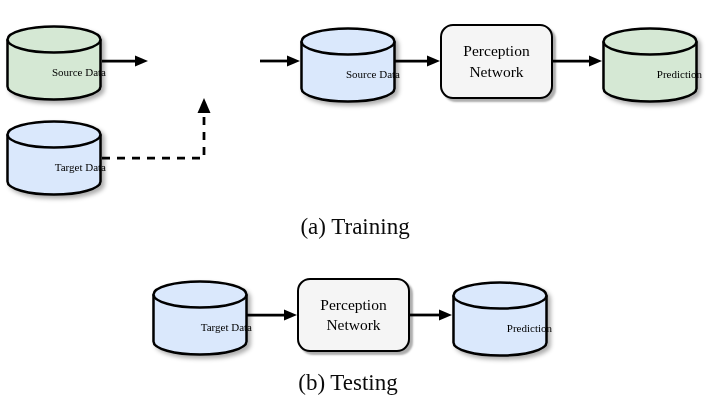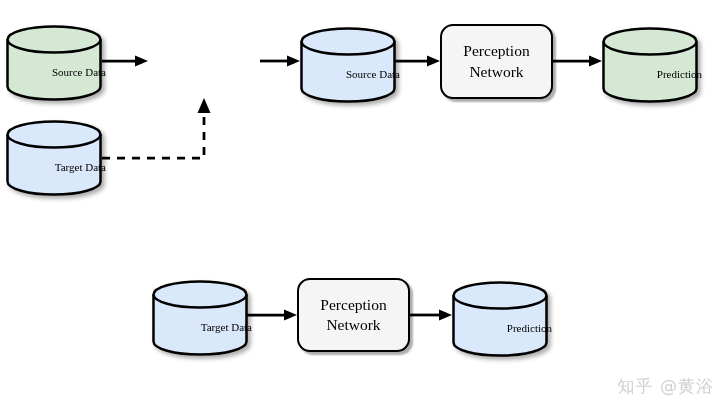--- a/index.html
+++ b/index.html
@@ -109,20 +109,21 @@
   </div>
 
   <div class="node cylinder" style="left:6px;top:120px">
     <svg class="cyl-svg" width="96" height="76" viewBox="0 0 96 76">
       <path class="cyl-body" d="M1.5,14.5 a46.5,13 0 0 1 93,0 l0,47 a46.5,13 0 0 1 -93,0 z" fill="#dae8fc"></path>
       <path class="cyl-lip" d="M1.5,14.5 a46.5,13 0 0 0 93,0"></path>
     </svg>
     <span class="cyl-label">Target Data</span>
   </div>
 
+  <div class="caption" style="left:235px;top:214px;width:240px">(a) Training</div>
 
   <div class="node cylinder" style="left:152px;top:280px">
     <svg class="cyl-svg" width="96" height="76" viewBox="0 0 96 76">
       <path class="cyl-body" d="M1.5,14.5 a46.5,13 0 0 1 93,0 l0,47 a46.5,13 0 0 1 -93,0 z" fill="#dae8fc"></path>
       <path class="cyl-lip" d="M1.5,14.5 a46.5,13 0 0 0 93,0"></path>
     </svg>
     <span class="cyl-label">Target Data</span>
   </div>
 
   <div class="node box" style="left:297px;top:278px;width:113px;height:74px">
@@ -130,16 +131,16 @@
   </div>
 
   <div class="node cylinder" style="left:452px;top:281px">
     <svg class="cyl-svg" width="96" height="76" viewBox="0 0 96 76">
       <path class="cyl-body" d="M1.5,14.5 a46.5,13 0 0 1 93,0 l0,47 a46.5,13 0 0 1 -93,0 z" fill="#dae8fc"></path>
       <path class="cyl-lip" d="M1.5,14.5 a46.5,13 0 0 0 93,0"></path>
     </svg>
     <span class="cyl-label">Prediction</span>
   </div>
 
+  <div class="caption" style="left:228px;top:370px;width:240px">(b) Testing</div>
 
-  <div class="watermark">知乎 @黄浴</div>
 
 </div>
 
 </body></html>

